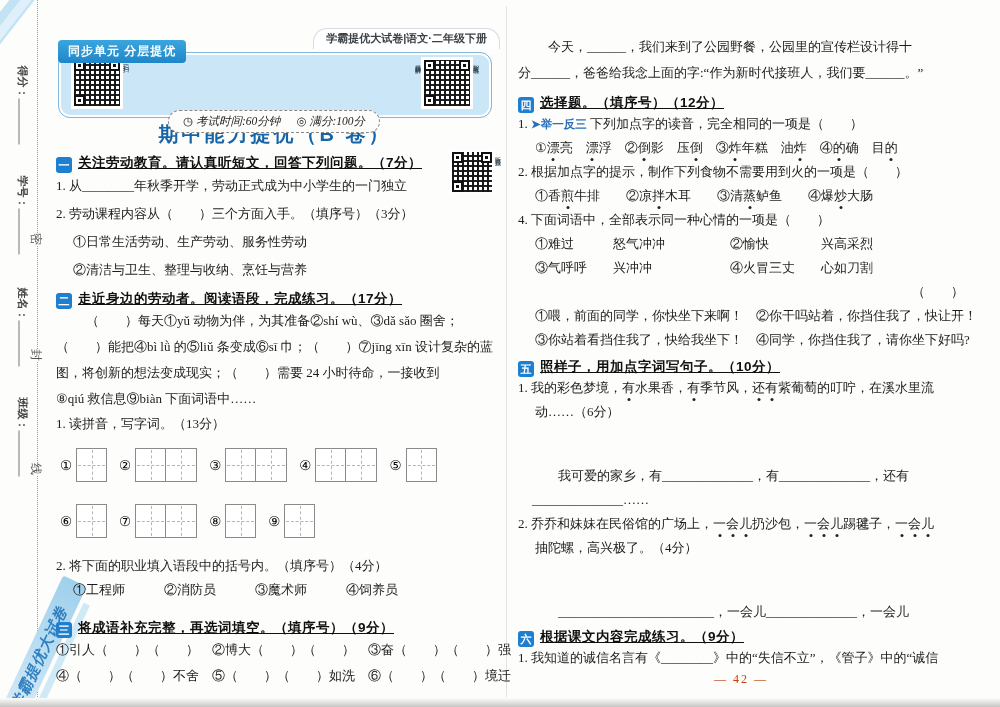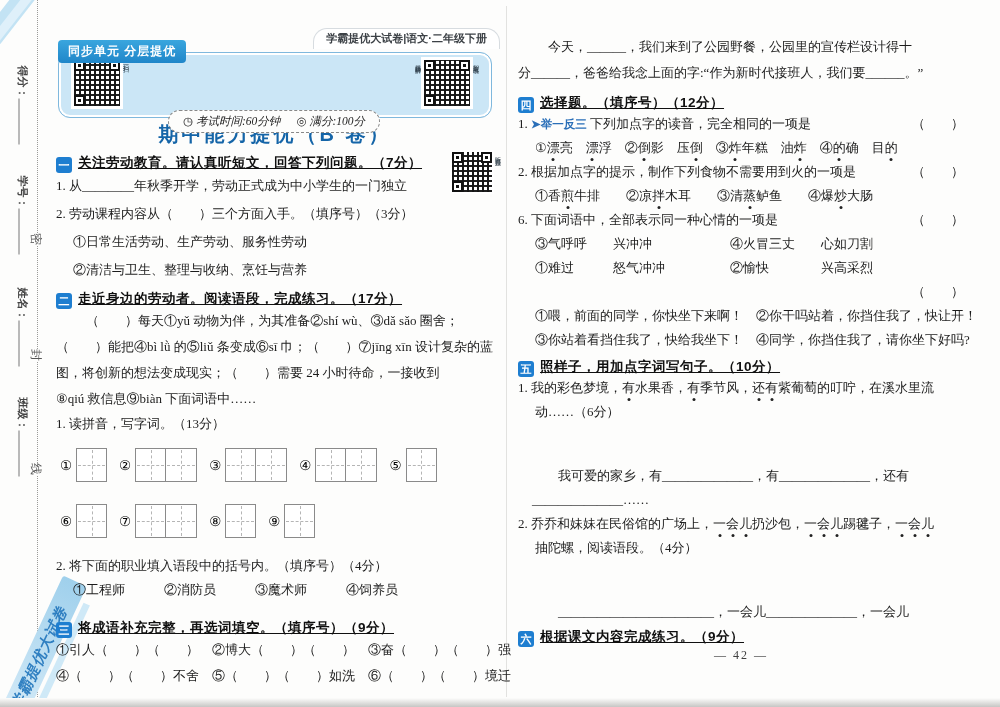--- a/index.html
+++ b/index.html
@@ -73,28 +73,28 @@
   .sec { margin-top:4px; height:20px; line-height:20px; white-space:nowrap; }
   .secnum { display:inline-block; vertical-align:-2px; width:16px; height:16px; background:#1e7ed0;
     color:#fff; font-size:11px; line-height:16px; text-align:center; border-radius:3px;
     margin-right:6px; font-weight:bold; }
   .sectitle { font-weight:bold; font-size:13.5px; color:#101010; letter-spacing:.5px;text-decoration:underline; }
   .bl { font-family:"Liberation Serif",serif; font-size:13px; color:#1c1c1c; line-height:28px;
     white-space:nowrap; }
   .lh26 { line-height:26px; } .lh24 { line-height:24px; }
   .opt { padding-left:17px; }
   .ind2em { padding-left:30px; }
-  .qline { display:flex; justify-content:space-between;gap:40px; }
+  .qline { display:flex; justify-content:flex-start; }
   .brk { font-family:"Liberation Serif",serif; }
   .brline { text-align:right; }
   .tag { color:#2a6fb8; font-weight:bold; font-size:11.5px; font-family:"Liberation Sans",sans-serif; }
   .dot { display:inline-block; position:relative; }
   .dot::after { content:""; position:absolute; left:50%; transform:translateX(-50%); bottom:-1px;
     width:3px; height:3px; border-radius:50%; background:#222; }
-  .page-no { text-align:center; font-size:12px; color:#404040; margin-top:8px;
+  .page-no { text-align:center; font-size:12px; color:#c2410c; margin-top:8px;
     font-family:"Liberation Serif",serif; letter-spacing:2px; }
 
   
   .grid-row { display:flex; align-items:center; margin-top:10px; height:38px; }
   .glab { font-family:"Liberation Serif",serif; font-size:13.5px; margin:0 4px 0 12px; }
   .grid-row .glab:first-child { margin-left:4px; }
   .tgroup { display:inline-flex; }
   .tcell { display:inline-block; width:31px; height:34px; border:1px solid #8a8a8a;
     position:relative; background:#fff; }
   .tcell + .tcell { border-left:none; }
@@ -252,44 +252,45 @@
     </div>
     <div class="bl lh24 opt">①<span class="dot">漂</span>亮　<span class="dot">漂</span>浮　②<span class="dot">倒</span>影　压<span class="dot">倒</span>　③<span class="dot">炸</span>年糕　油<span class="dot">炸</span>　④<span class="dot">的</span>确　目<span class="dot">的</span></div>
 
     <div class="bl lh24 qline">
       <span>2. 根据加点字的提示，制作下列食物不需要用到火的一项是</span>
       <span class="brk">（　　）</span>
     </div>
     <div class="bl lh24 opt">①香<span class="dot">煎</span>牛排　　②凉<span class="dot">拌</span>木耳　　③清<span class="dot">蒸</span>鲈鱼　　④爆<span class="dot">炒</span>大肠</div>
 
     <div class="bl lh24 qline">
-      <span>6. 下面词语中，全部表示同一种心情的一项是</span>
-      <span class="brk">（　　）</span>
-    </div>
+      <span>4. 下面词语中，全部表示同一种心情的一项是</span>
+      <span class="brk">（　　）</span>
+    </div>
+    <div class="bl lh24 opt">①难过　　　怒气冲冲　　　　　②愉快　　　　兴高采烈</div>
     <div class="bl lh24 opt">③气呼呼　　兴冲冲　　　　　　④火冒三丈　　心如刀割</div>
-    <div class="bl lh24 opt">①难过　　　怒气冲冲　　　　　②愉快　　　　兴高采烈</div>
 
     <div class="bl lh24 brline">
       <span class="brk">（　　）</span>
     </div>
     <div class="bl lh24 opt">①喂，前面的同学，你快坐下来啊！　②你干吗站着，你挡住我了，快让开！</div>
     <div class="bl lh24 opt">③你站着看挡住我了，快给我坐下！　④同学，你挡住我了，请你坐下好吗?</div>
 
     <div class="sec" style="margin-top:4px">
       <span class="secnum">五</span><span class="sectitle">照样子，用加点字词写句子。（10分）</span>
     </div>
     <div class="bl lh24">1. 我的彩色梦境，<span class="dot">有</span>水果香，<span class="dot">有</span>季节风，<span class="dot">还</span><span class="dot">有</span>紫葡萄的叮咛，在溪水里流</div>
     <div class="bl lh24 opt">动……（6分）</div>
     <div class="bl lh24 fill-ind">我可爱的家乡，有______________，有______________，还有</div>
     <div class="bl lh24 fill-ind2">______________……</div>
     <div class="bl lh24">2. 乔乔和妹妹在民俗馆的广场上，<span class="dot">一</span><span class="dot">会</span><span class="dot">儿</span>扔沙包，<span class="dot">一</span><span class="dot">会</span><span class="dot">儿</span>踢毽子，<span class="dot">一</span><span class="dot">会</span><span class="dot">儿</span></div>
-    <div class="bl lh24 opt">抽陀螺，阅读语段。（4分）</div>
+    <div class="bl lh24 opt">抽陀螺，高兴极了。（4分）</div>
     <div class="bl lh24 fill-ind">________________________，一会儿______________，一会儿</div>
 
     <div class="sec" style="margin-top:2px">
       <span class="secnum">六</span><span class="sectitle">根据课文内容完成练习。（9分）</span>
     </div>
+    <div class="bl lh24">1. 我知道的诚信名言有《________》中的“失信不立”，《管子》中的“诚信</div>
 
     <div class="page-no" style="margin-top:2px">— 42 —</div>
   </div>
 
   <div class="bottom-shade"></div>
 </div>
 
 </body></html>

